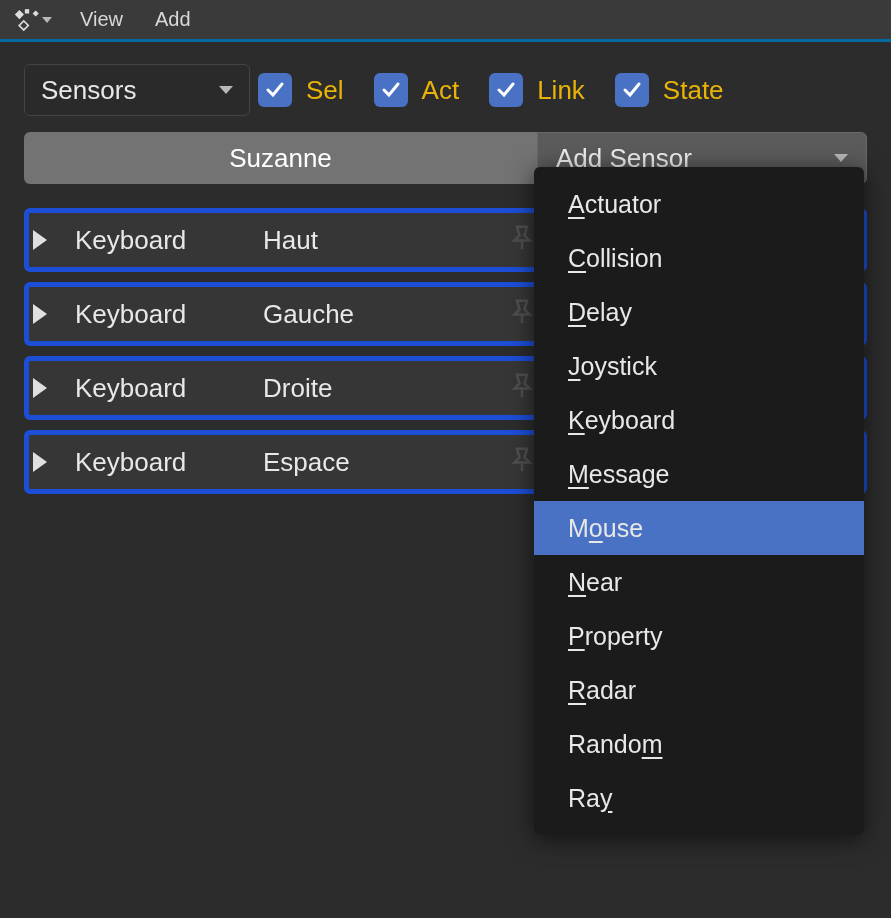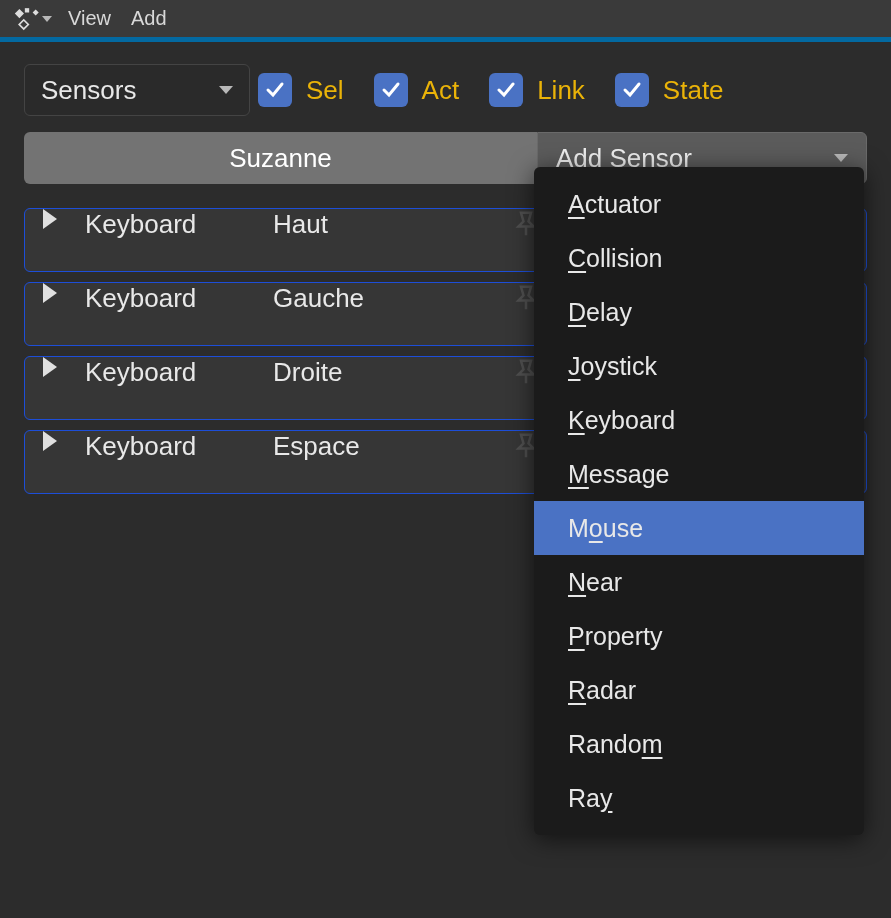--- a/index.html
+++ b/index.html
@@ -7,24 +7,25 @@
       background: #2c2c2c;
       width: 891px;
       height: 918px;
       color: #e0e0e0;
       overflow: hidden;
       position: relative;
     }
     .menubar {
       height: 42px;
       background: #3a3a3a;
-      border-bottom: 5px solid #0369a1;
+      border-bottom: 3px solid #0369a1;
       display: flex;
       align-items: center;
       padding: 0 8px;
+      gap: 12px;
     }
     .editor-icon {
       display: flex;
       align-items: center;
       gap: 2px;
       padding: 4px 6px;
     }
     .editor-icon svg { display: block; }
     .menu-item {
       color: #d8d8d8;
@@ -92,26 +93,26 @@
       border-top-right-radius: 6px; border-bottom-right-radius: 6px;
       display: flex; align-items: center;
       padding: 0 18px;
       color: #f0f0f0; font-size: 26px;
       justify-content: space-between;
       cursor: pointer;
       text-align: center;
     }
     .sensor-row {
       background: #363636;
-      border: 1px solid #1d4ed8;
+      border: 5px solid #1d4ed8;
       border-radius: 6px;
       height: 64px;
       display: flex;
-      align-items: flex-start;
-      padding: 0 18px;
+      align-items: center;
+      padding: 0 4px;
       margin-bottom: 10px;
       gap: 28px;
       position: relative;
     }
     .expand-tri {
       width: 0; height: 0;
       border-top: 10px solid transparent;
       border-bottom: 10px solid transparent;
       border-left: 14px solid #e0e0e0;
       cursor: pointer;

